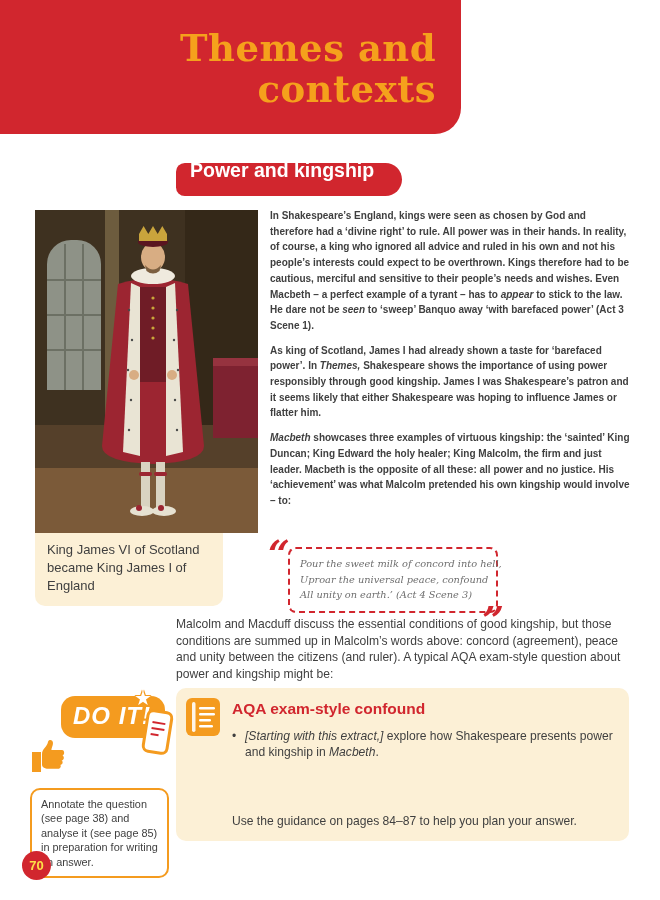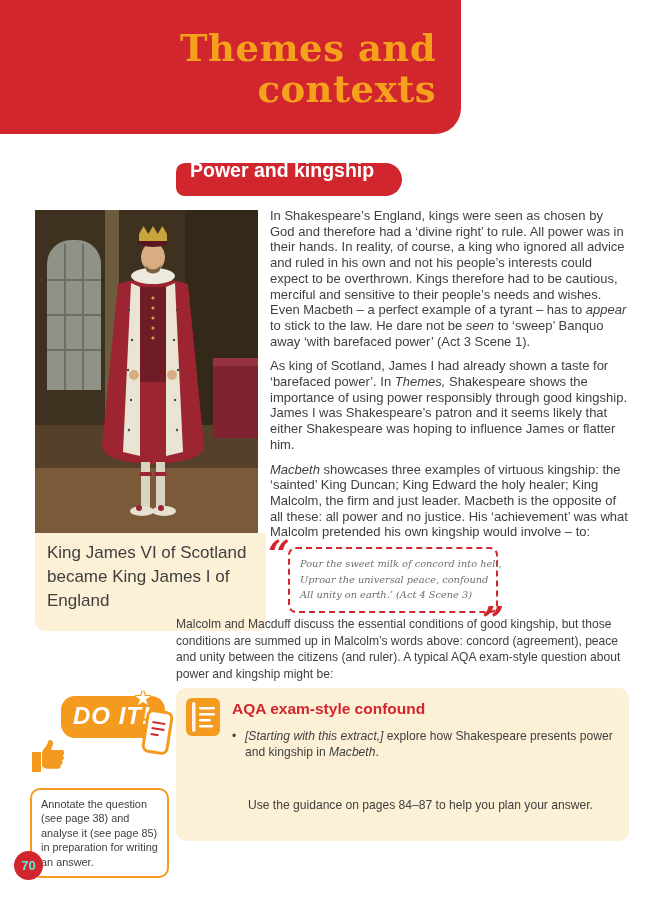--- a/index.html
+++ b/index.html
@@ -17,24 +17,24 @@
   }
   
   .banner{position:absolute;left:0;top:0;width:461px;height:134px;background:var(--red);border-radius:0 0 26px 0;}
   .banner h1{position:absolute;left:180px;top:28px;margin:0;font-family:"DejaVu Serif",serif;
     font-size:37px;line-height:1.12;color:var(--gold);font-weight:bold;letter-spacing:.5px;text-align:right;}
   .pill{position:absolute;left:176px;top:163px;height:33px;background:var(--red);color:#fff;
     font-size:19.5px;font-weight:bold;display:flex;align-items:center;
     padding:0 28px 18px 14px;border-radius:9px 17px 17px 9px;}
   
   .portrait{position:absolute;left:35px;top:210px;width:223px;height:323px;margin:0;}
-  .caption{position:absolute;left:35px;top:533px;width:231px;background:var(--cream);
-    border-radius:0 0 10px 10px;padding:8px 12px 19px;font-size:17px;line-height:1.4;}
-  
-  .col{position:absolute;left:270px;top:208px;width:360px;font-size:13px;line-height:15.7px;}
+  .caption{position:absolute;left:35px;top:533px;width:188px;background:var(--cream);
+    border-radius:0 0 10px 10px;padding:8px 12px 10px;font-size:13px;line-height:1.4;}
+  
+  .col{position:absolute;left:270px;top:208px;width:360px;font-size:10px;line-height:15.7px;font-weight:bold;}
   .col p{margin:0 0 9px;}
   .it{font-style:italic;}
   
   .quote-box{position:absolute;left:288px;top:547px;width:210px;border:2px dashed var(--red);
     border-radius:8px;padding:7px 10px 8px;font-family:"DejaVu Serif",serif;font-style:italic;
     font-size:9.8px;line-height:1.6;color:#6e6e6e;background:#fff;}
   .quote-box .q-lines div{white-space:nowrap;}
   .qmark{position:absolute;font-family:"DejaVu Serif",serif;font-weight:bold;color:var(--red);
     font-size:38px;line-height:1;}
   .qmark.open{left:-22px;top:-14px;}
@@ -42,40 +42,40 @@
   
   .bottom-para{position:absolute;left:176px;top:616px;width:453px;font-size:12.1px;line-height:16.6px;margin:0;}
   
   .aqa{position:absolute;left:176px;top:688px;width:453px;height:153px;background:var(--cream);border-radius:10px;}
   .aqa-icon{position:absolute;left:8px;top:8px;}
   .aqa h2{position:absolute;left:56px;top:12px;margin:0;font-size:15.5px;color:var(--red);font-weight:bold;}
   .aqa ul{position:absolute;left:56px;top:40px;width:384px;margin:0;padding:0;list-style:none;
     font-size:12.1px;line-height:16.3px;}
   .aqa li{position:relative;padding-left:13px;margin-bottom:7px;}
   .aqa li::before{content:"\2022";position:absolute;left:0;top:0;}
-  .aqa-footer{position:absolute;left:56px;bottom:13px;font-size:12.1px;margin:16px;}
+  .aqa-footer{position:absolute;left:56px;bottom:13px;font-size:12.1px;margin:0;}
   
   .doit-logo{position:absolute;left:30px;top:694px;width:146px;height:90px;}
   .doit-bubble{position:absolute;left:16px;top:2px;background:var(--orange);color:#fff;
     font-style:italic;font-weight:bold;font-size:24px;letter-spacing:1px;
     padding:6px 14px 8px 12px;border-radius:14px;margin-left:15px;}
   .doit-star{position:absolute;left:104px;top:-8px;font-size:20px;color:#fff;
     text-shadow:-1px -1px 0 var(--orange),1px -1px 0 var(--orange),-1px 1px 0 var(--orange),1px 1px 0 var(--orange);}
   .doit-thumb{position:absolute;left:-2px;top:42px;}
   .phone{position:absolute;left:114px;top:16px;width:27px;height:44px;border:3px solid var(--orange);
     border-radius:7px;background:#fff;transform:rotate(9deg);}
   .phone .ln{position:absolute;left:4px;right:4px;height:2px;background:var(--red);}
   .phone .ln1{top:9px;}
   .phone .ln2{top:15px;}
   .phone .ln3{top:21px;right:9px;}
   .note-box{position:absolute;left:30px;top:788px;width:139px;border:2px solid var(--orange);
     border-radius:10px;background:#fff;padding:7px 9px;font-size:10.9px;line-height:1.32;}
   
-  .page-num{position:absolute;left:14px;top:851px;width:29px;height:29px;border-radius:50%;
-    background:var(--red);color:#5eead4;font-size:13px;font-weight:bold;
+  .page-num{position:absolute;left:22px;top:851px;width:29px;height:29px;border-radius:50%;
+    background:var(--red);color:#fde047;font-size:13px;font-weight:bold;
     display:flex;align-items:center;justify-content:center;z-index:3;}
 </style>
 </head>
 <body>
 
 <div class="page">
 
   <header class="banner">
     <h1>
       <span>Themes and</span><br>

